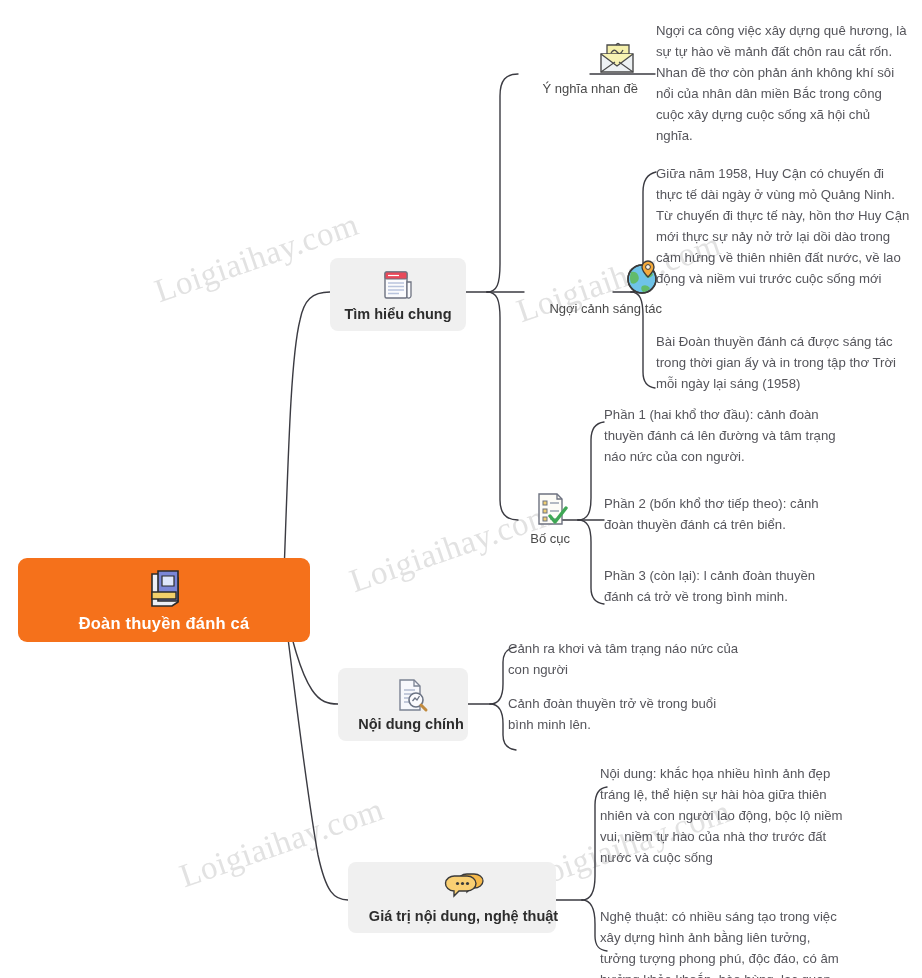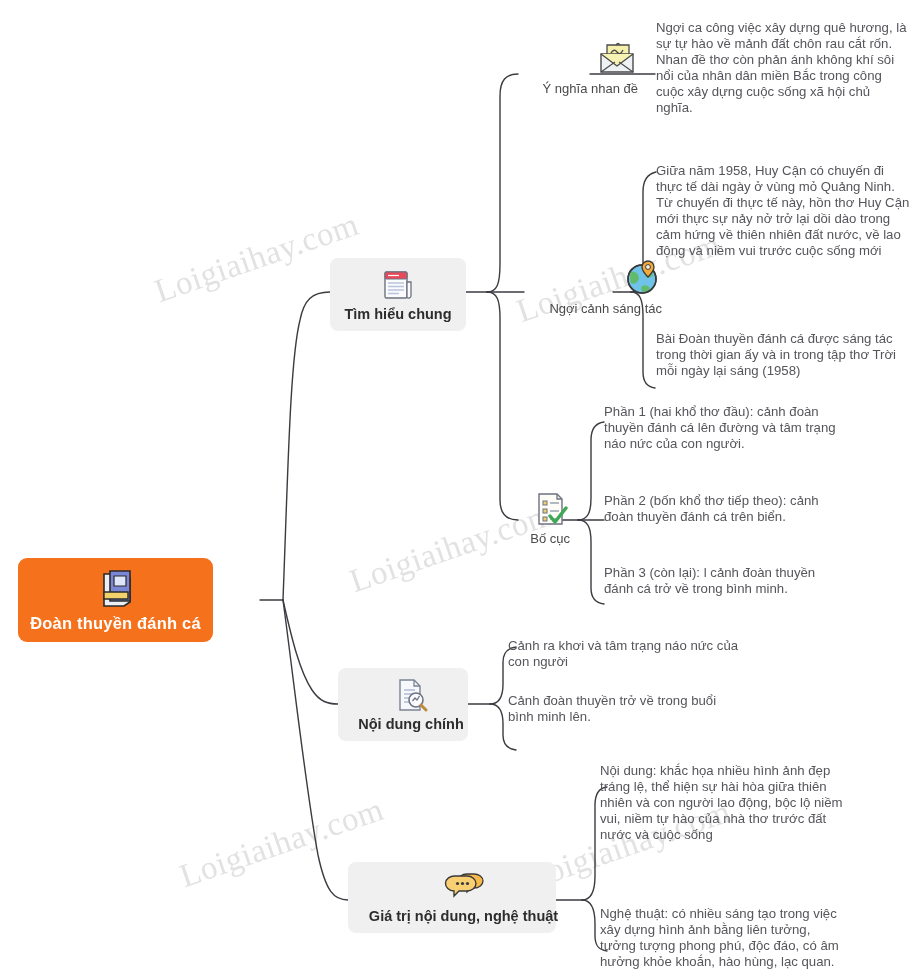--- a/index.html
+++ b/index.html
@@ -44,21 +44,21 @@
     fill: none;
     stroke: #3b3b42;
     stroke-width: 1.4;
     stroke-linecap: round;
   }
 
   
   #root-node {
     position: absolute;
     left: 18px; top: 558px;
-    width: 195px; height: 84px;
+    width: 292px; height: 84px;
     background: #f5711b;
     border-radius: 9px;
     display: flex;
     flex-direction: column;
     align-items: center;
     justify-content: center;
     gap: 4px;
   }
   #root-node .root-label {
     color: #ffffff;
@@ -99,21 +99,21 @@
     font-size: 13px;
     color: #4a4a4a;
     white-space: nowrap;
     font-weight: 400;
   }
 
   
   .leaf-text {
     position: absolute;
     font-size: 13.2px;
-    line-height: 16px;
+    line-height: 21px;
     color: #55555b;
     font-weight: 400;
   }
 
   
   .icon-wrap { display: block; line-height: 0; }
 </style>
 </head>
 <body>
 

